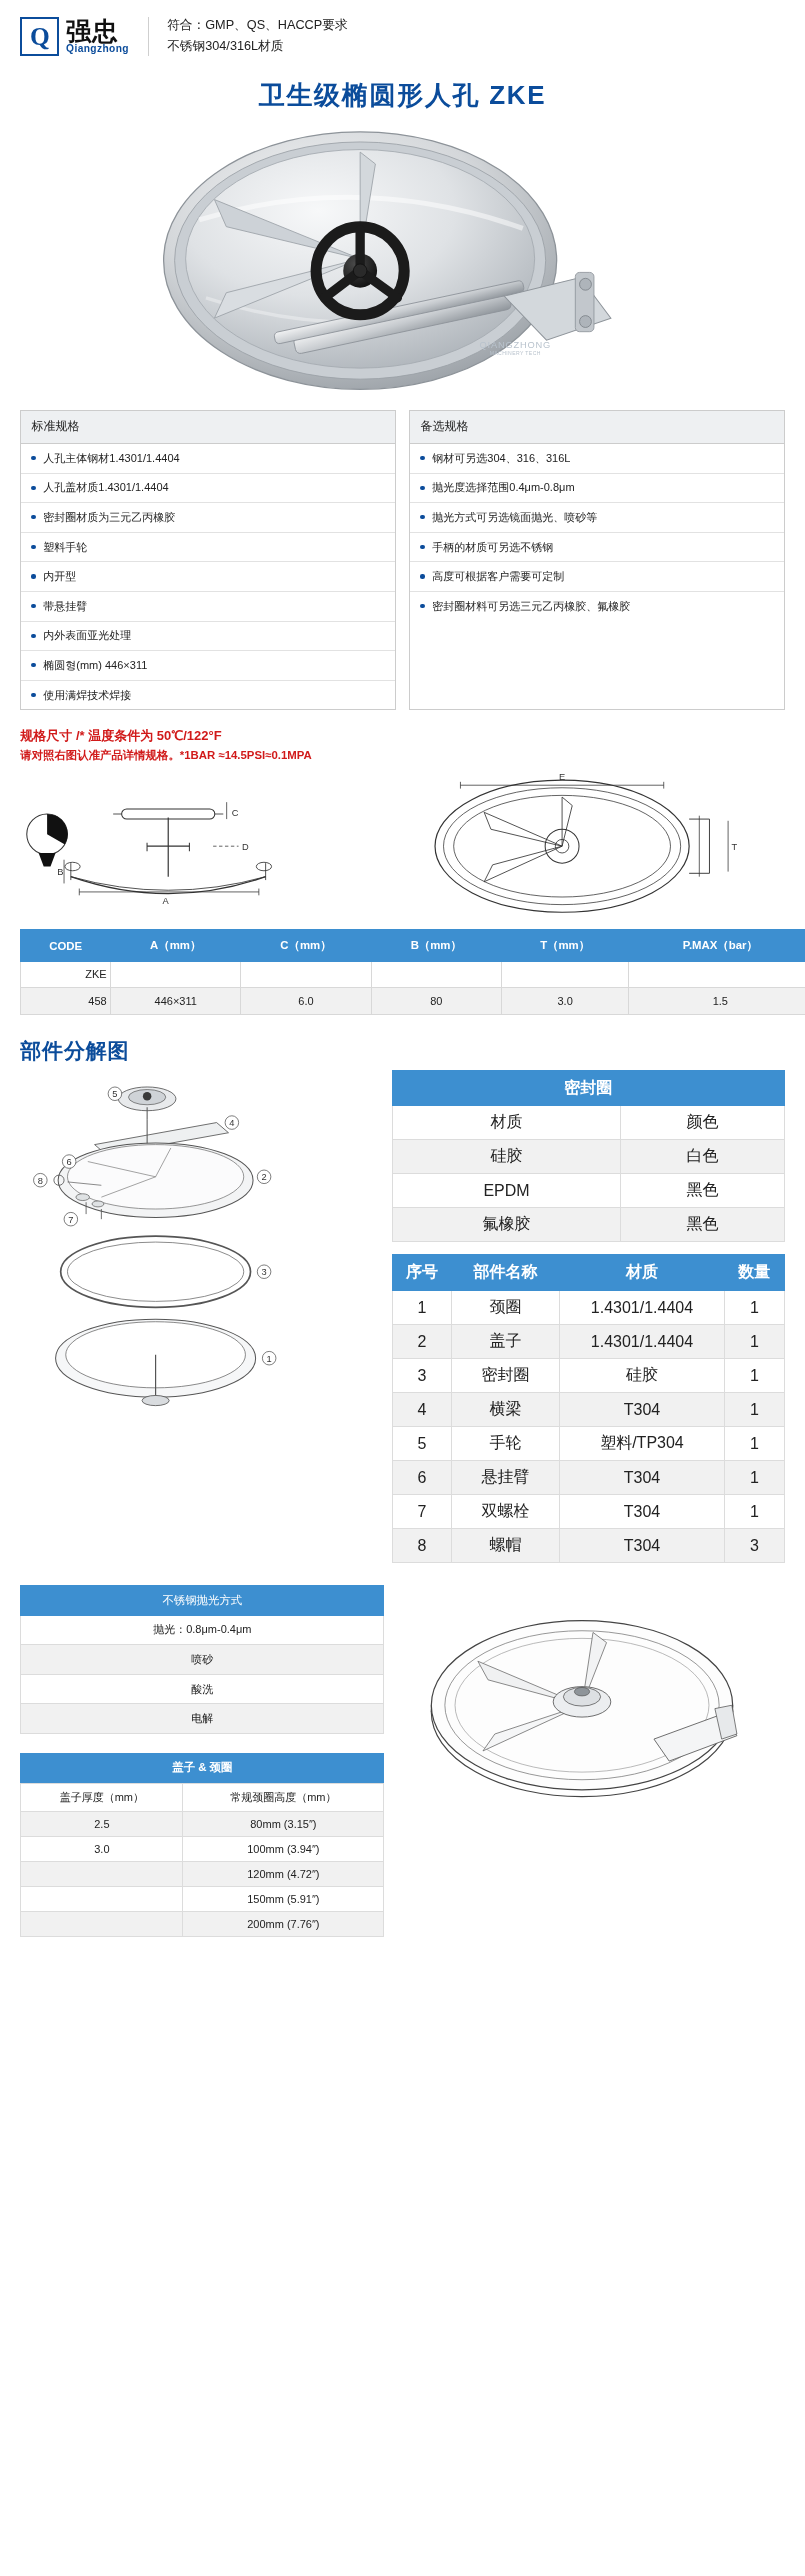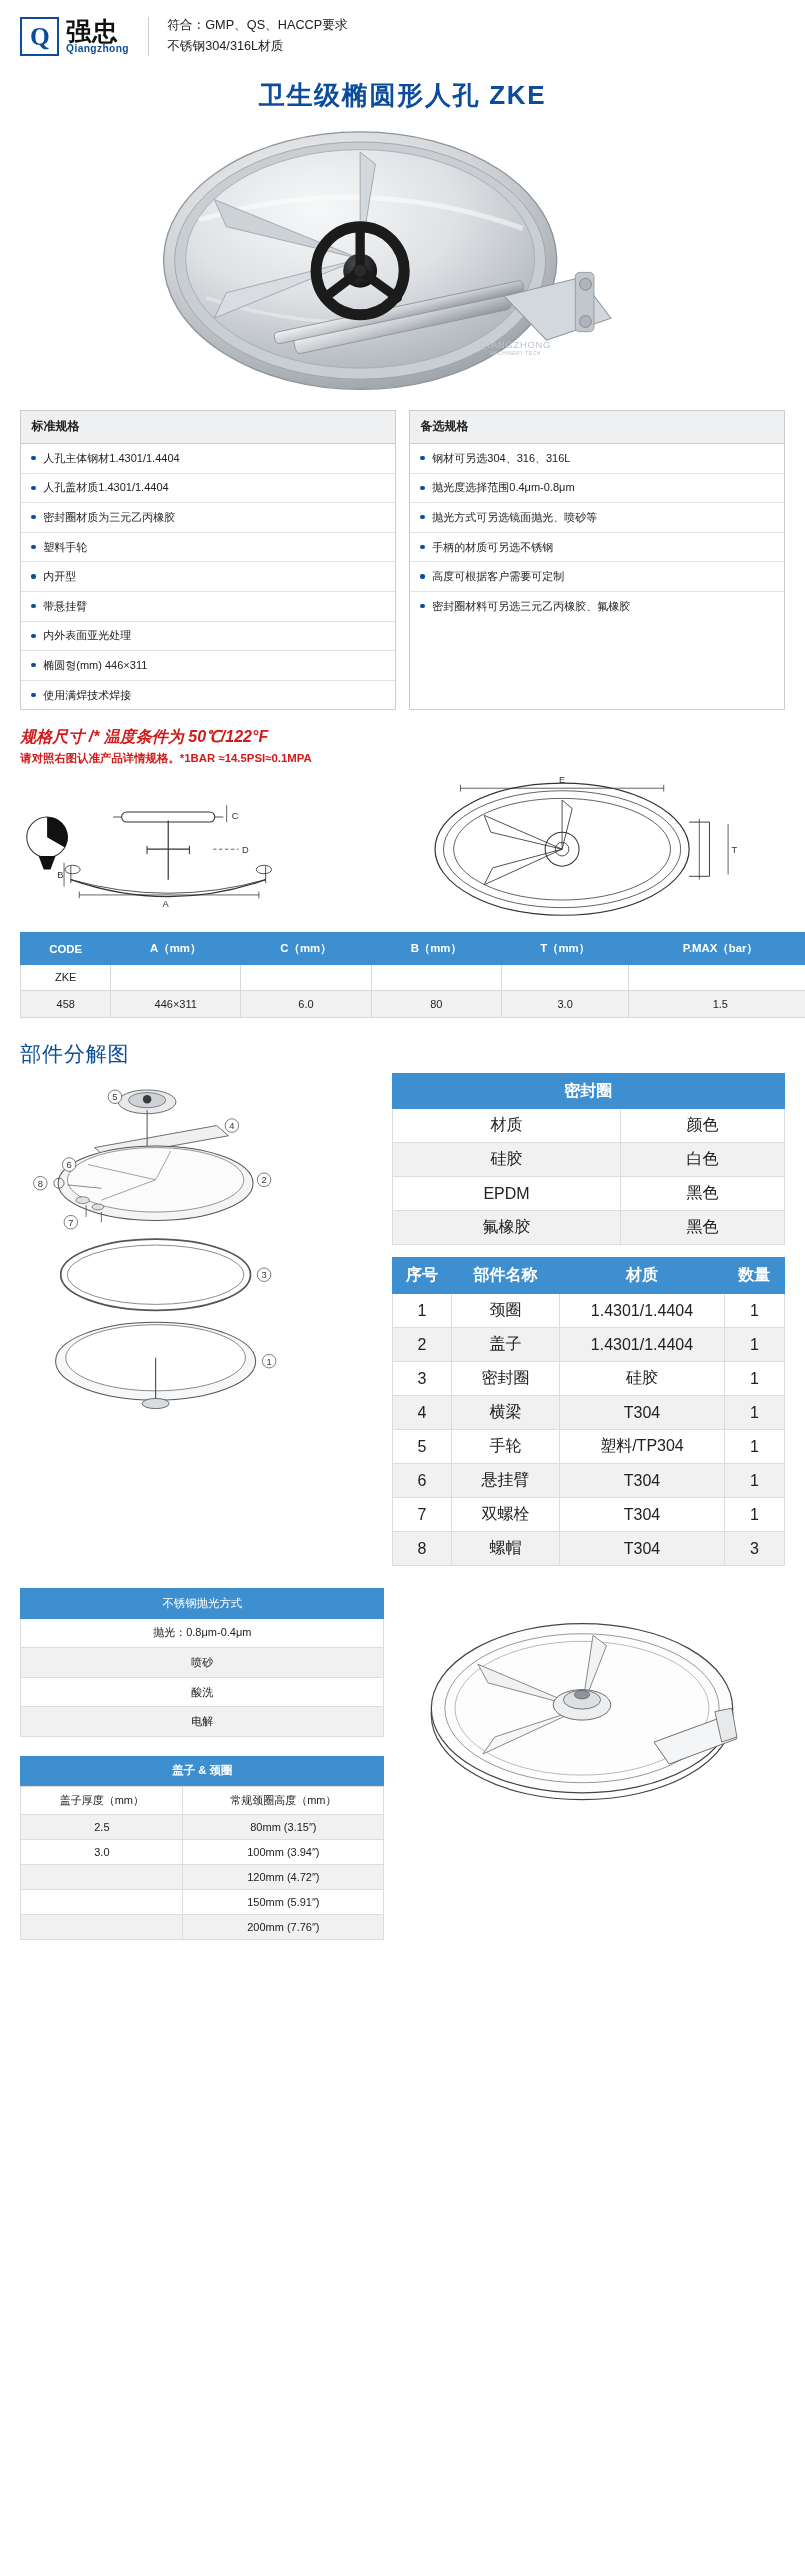--- a/index.html
+++ b/index.html
@@ -73,21 +73,21 @@
   .spec-wrap {
     display: flex;
     gap: 13.6px;
     padding: 0 20.3px;
     margin-top: 12px;
   }
   .spec-col { flex: 1; border: 0.8px solid #cccccc; }
   .spec-head {
     background: #eef0f2;
     font-size: 12px;
-    font-weight: bold;
+    font-weight: normal;
     padding: 7.6px 10.2px;
     border-bottom: 0.8px solid #cccccc;
   }
   .spec-li {
     font-size: 11px;
     padding: 6.8px 10.2px 6.8px 22px;
     border-bottom: 0.8px solid #e2e2e2;
     position: relative;
   }
   .spec-li:last-child { border-bottom: none; }
@@ -95,46 +95,46 @@
     content: "";
     position: absolute;
     left: 10.2px; top: 12px;
     width: 4.2px; height: 4.2px;
     border-radius: 50%;
     background: #0b4c9b;
   }
 
   
   .note-box { padding: 0 20.3px; margin-top: 17px; }
-  .note-line1 { font-size: 16px; color: #d11a1a; font-weight: bold; font-style: italic; }
+  .note-line1 { font-size: 13px; color: #d11a1a; font-weight: bold; }
   .note-line2 { font-size: 11.4px; color: #d11a1a; font-weight: bold; margin-top: 2.5px;}
   .drawings { position: relative; height: 153px; margin-top: 5.1px; }
 
   
   .code-table {
     width: 792px; margin: 8.5px 20.3px 0 20.3px;
     border-collapse: collapse;
     font-size: 11px;
   }
   .code-table th {
     background: #3d8fd0; color: #fff; font-weight: bold;
     padding: 7.6px 3.4px; text-align: center;
     border: 0.8px solid #3d8fd0;
     font-size: 11.4px;
   }
   .code-table td {
     padding: 6.8px 3.4px; text-align: center;
     border: 0.8px solid #d8d8d8;
   }
   .code-table tr.alt td { background: #f1f1f1; margin-left: 8px; }
-  .code-table td.first { text-align: center; }
+  .code-table td.first { text-align: right; }
 
   
   .section-title {
-    font-size: 21px; font-weight: normal; color: #0b4c9b;
+    font-size: 21px; font-weight: bold; color: #0b4c9b;
     padding: 0 20.3px; margin: 22px 0 5.1px 0;
     letter-spacing: 0.8px;
   }
   .explode-wrap { display:flex; padding: 0 20.3px; gap: 15.3px; }
   .explode-left { width: 356px; position: relative; height: 356px; }
   .explode-right { flex: 1; }
 
   .tbl { width: 100%; border-collapse: collapse; font-size: 16px; padding-left: 32px; }
   .tbl th.blue {
     background: #3d8fd0; color: #fff; padding: 6.8px 3.4px; text-align:center;

